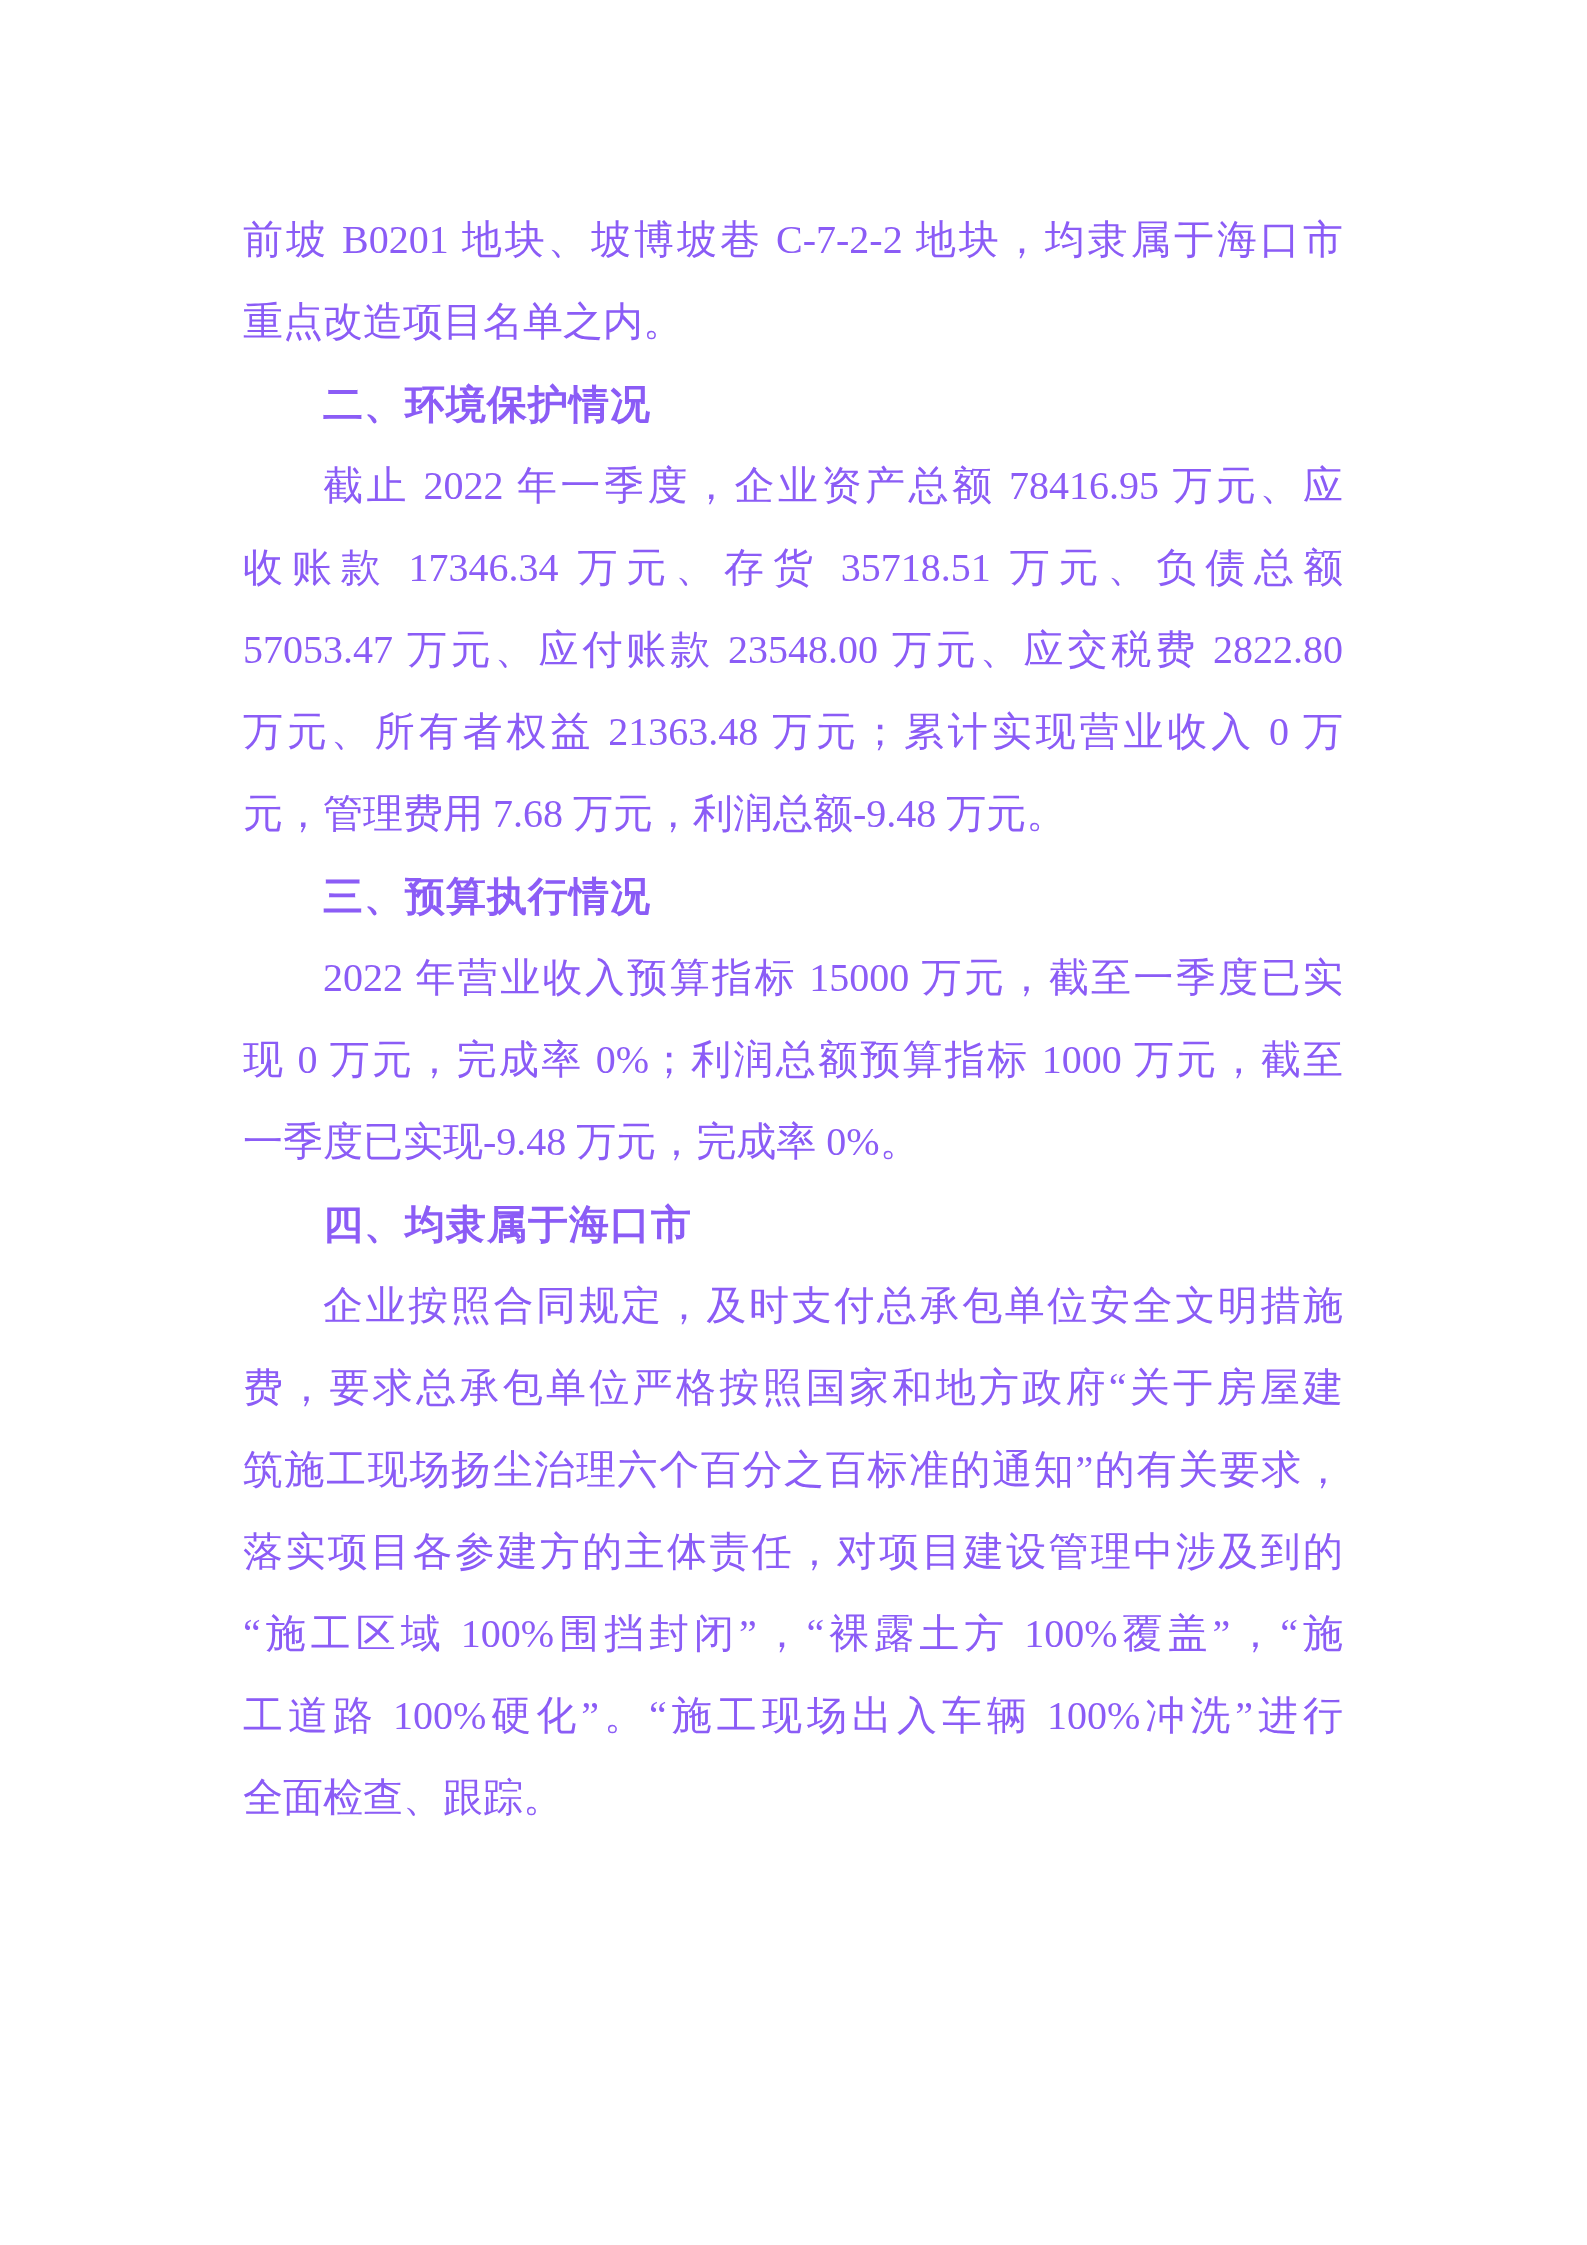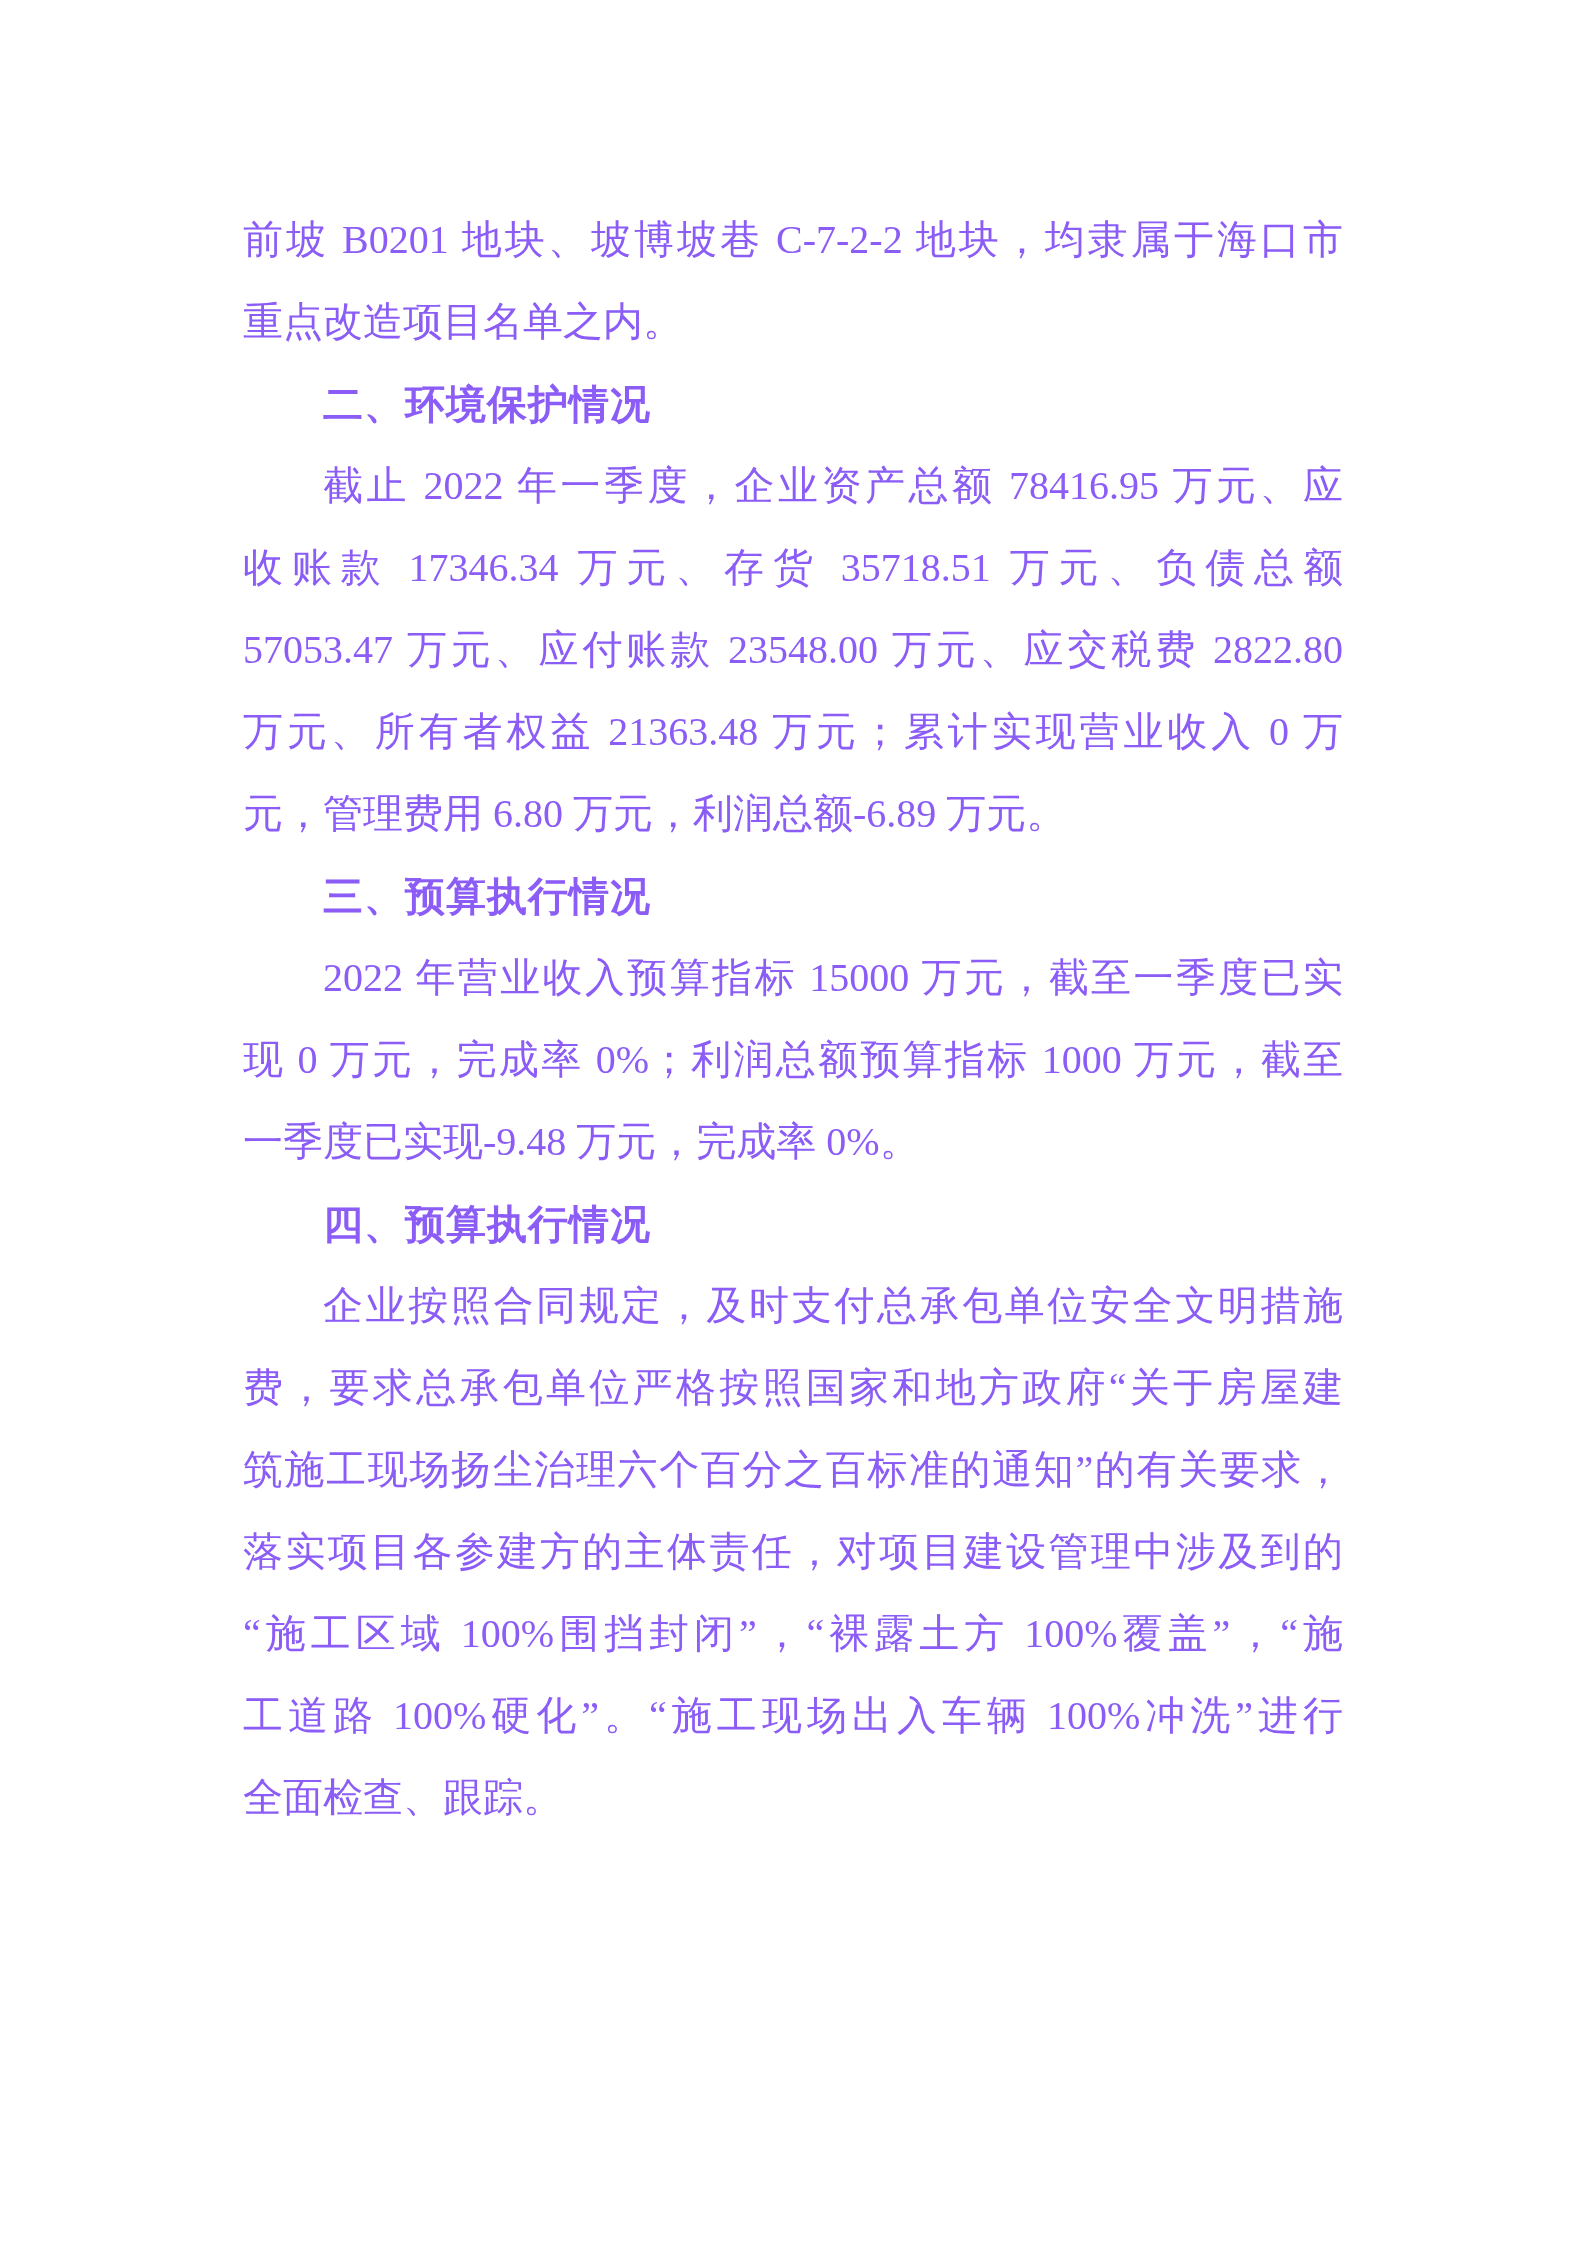--- a/index.html
+++ b/index.html
@@ -57,26 +57,26 @@
 
 <div class="page">
   <div class="doc" id="doc">
       <div class="line">前坡 B0201 地块、坡博坡巷 C-7-2-2 地块，均隶属于海口市</div>
       <div class="line last">重点改造项目名单之内。</div>
       <div class="heading">二、环境保护情况</div>
       <div class="line indent">截止 2022 年一季度，企业资产总额 78416.95 万元、应</div>
       <div class="line">收账款 17346.34 万元、存货 35718.51 万元、负债总额</div>
       <div class="line">57053.47 万元、应付账款 23548.00 万元、应交税费 2822.80</div>
       <div class="line">万元、所有者权益 21363.48 万元；累计实现营业收入 0 万</div>
-      <div class="line last">元，管理费用 6.80 万元，利润总额-6.89 万元。</div>
+      <div class="line last">元，管理费用 7.68 万元，利润总额-9.48 万元。</div>
       <div class="heading">三、预算执行情况</div>
       <div class="line indent">2022 年营业收入预算指标 15000 万元，截至一季度已实</div>
       <div class="line">现 0 万元，完成率 0%；利润总额预算指标 1000 万元，截至</div>
       <div class="line last">一季度已实现-9.48 万元，完成率 0%。</div>
-      <div class="heading">四、预算执行情况</div>
+      <div class="heading">四、均隶属于海口市</div>
       <div class="line indent">企业按照合同规定，及时支付总承包单位安全文明措施</div>
       <div class="line">费，要求总承包单位严格按照国家和地方政府“关于房屋建</div>
       <div class="line">筑施工现场扬尘治理六个百分之百标准的通知”的有关要求，</div>
       <div class="line">落实项目各参建方的主体责任，对项目建设管理中涉及到的</div>
       <div class="line">“施工区域 100%围挡封闭”，“裸露土方 100%覆盖”，“施</div>
       <div class="line">工道路 100%硬化”。“施工现场出入车辆 100%冲洗”进行</div>
       <div class="line last">全面检查、跟踪。</div>
     </div>
 </div>
 

